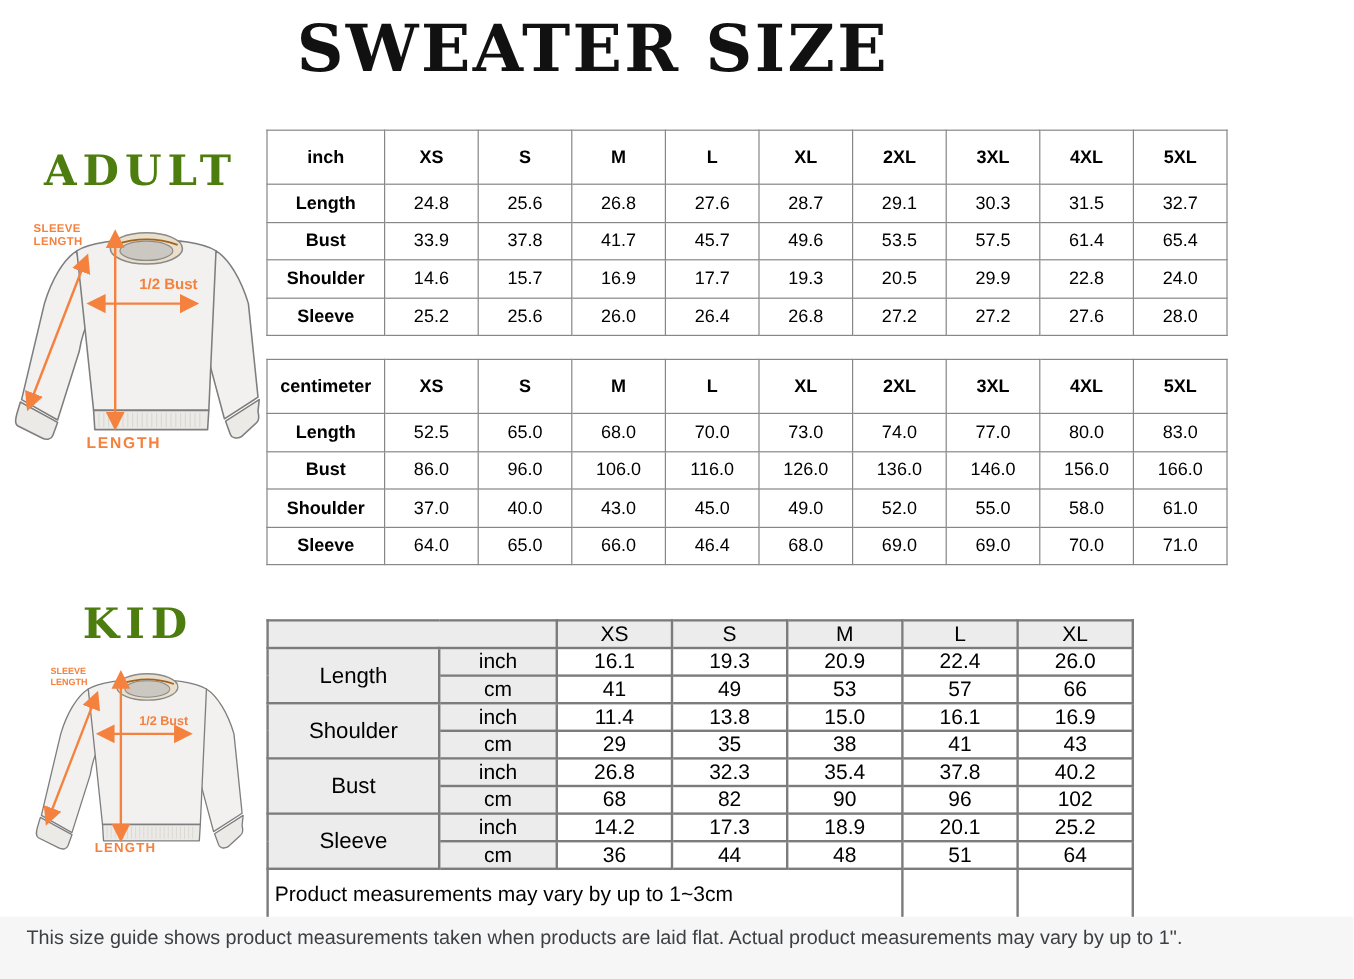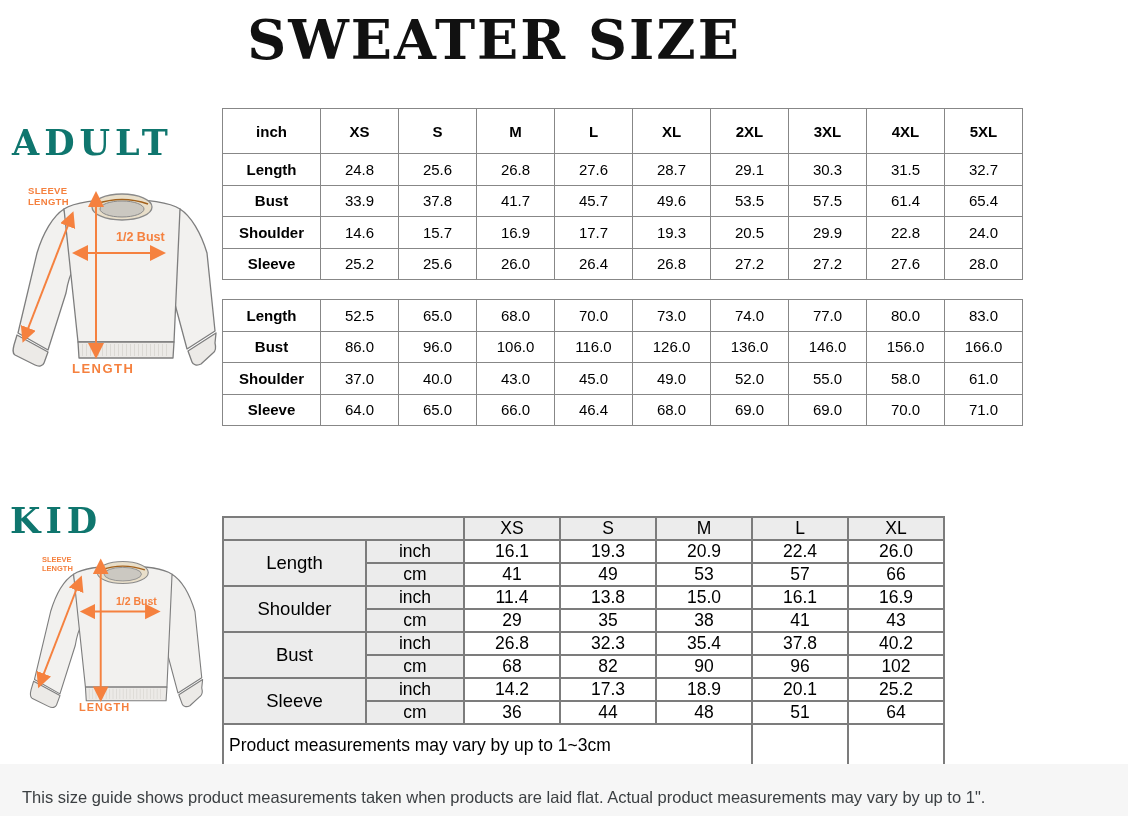--- a/index.html
+++ b/index.html
@@ -3,23 +3,23 @@
 <meta charset="utf-8">
 <style>
   html,body{margin:0;padding:0;background:#fff;}
   .page{position:relative;width:1128px;height:816px;background:#fff;overflow:hidden;
         font-family:"Liberation Sans",sans-serif;color:#000;}
 
   .title{position:absolute;left:0;top:8px;width:988px;margin:0;text-align:center;
          font-family:"DejaVu Serif",serif;font-weight:700;font-size:54px;
          letter-spacing:2px;color:#111;}
 
-  .section-label{position:absolute;width:210px;
+  .section-label{position:absolute;width:210px;text-align:center;
                  font-family:"DejaVu Serif",serif;font-weight:700;font-size:35px;
-                 letter-spacing:5px;color:#0f766e;}
+                 letter-spacing:5px;color:#4d7c0f;}
   .adult-label{left:12px;top:122px;}
   .kid-label{left:10px;top:500px;}
 
   .diagram{position:absolute;}
   .adult-diagram{left:8px;top:183px;width:212px;height:200px;}
   .kid-diagram{left:26px;top:552px;width:180px;height:170px;}
 
   .diag-label{position:absolute;color:#f5813f;font-weight:700;
               font-family:"Liberation Sans",sans-serif;white-space:pre-line;}
   .adult-diagram .sleeve-label{left:20px;top:3px;font-size:9.5px;line-height:10.5px;letter-spacing:.3px;}
@@ -43,21 +43,21 @@
   .kid-table{left:222px;top:516px;width:721px;font-size:17.5px;}
   .kid-table td{border:2px solid #7c7c7c;}
   .kid-table tr{height:23px;}
   .kid-table tr.note-row{height:42px;}
   .kid-table td.lab{background:#ececec;}
   .kid-table td.mlabel{font-size:18.5px;}
   .kid-table td.note-cell{text-align:left;padding-left:5px;font-size:17.5px;}
 
   .bottom-band{position:absolute;left:0;top:764px;width:1128px;height:52px;background:#f6f6f6;}
   .footer-text{position:absolute;left:22px;top:773px;width:1090px;
-               font-size:16.5px;color:#3c4043;margin-top:15px;}
+               font-size:16.5px;color:#3c4043;}
 </style>
 </head>
 <body>
 
 <div class="page">
 
   <h1 class="title">SWEATER SIZE</h1>
 
   <div class="section-label adult-label">ADULT</div>
 
@@ -176,20 +176,32 @@
         <col style="width:78px">
         <col style="width:78px">
         <col style="width:78px">
         <col style="width:78px">
         <col style="width:78px">
         <col style="width:78px">
         <col style="width:78px">
         <col style="width:78px">
       </colgroup>
     <tbody>
+    <tr class="head">
+      <td>centimeter</td>
+      <td>XS</td>
+      <td>S</td>
+      <td>M</td>
+      <td>L</td>
+      <td>XL</td>
+      <td>2XL</td>
+      <td>3XL</td>
+      <td>4XL</td>
+      <td>5XL</td>
+    </tr>
     <tr>
       <td class="rl">Length</td>
       <td>52.5</td>
       <td>65.0</td>
       <td>68.0</td>
       <td>70.0</td>
       <td>73.0</td>
       <td>74.0</td>
       <td>77.0</td>
       <td>80.0</td>

